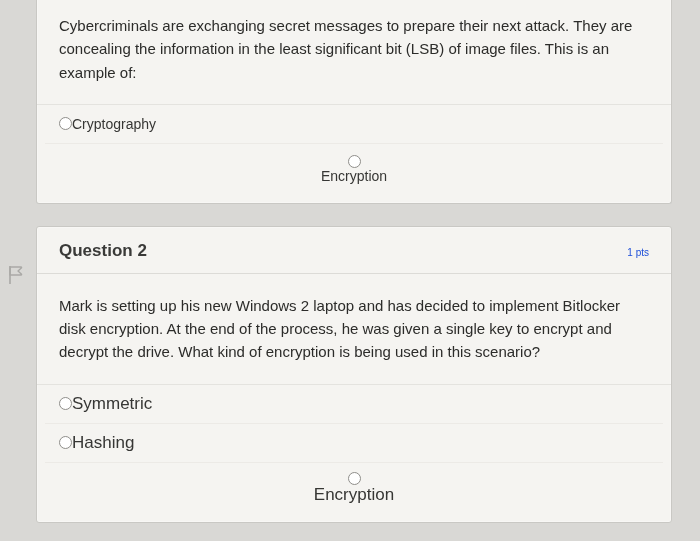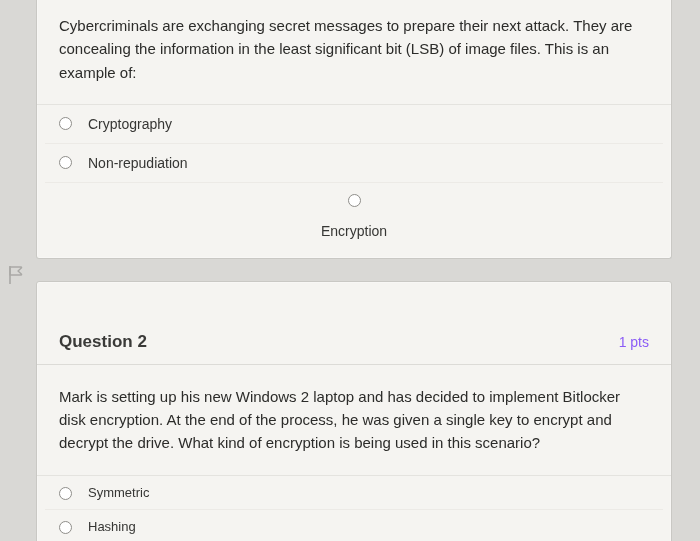--- a/index.html
+++ b/index.html
@@ -27,44 +27,43 @@
     margin-bottom: 22px;
     box-shadow: inset 0 0 0 1px rgba(255,255,255,.3);
   }
   .card.first { margin-top: -6px; border-top: none; border-top-left-radius: 0; border-top-right-radius: 0; }
   .card-header {
     display: flex;
     justify-content: space-between;
     align-items: baseline;
     padding: 14px 22px 12px 22px;
     border-bottom: 1px solid #dcdbd7;
-    margin-top: 36px;
   }
   .card-header .title { font-weight: 700; font-size: 17px; color: #3a3a38; }
-  .card-header .pts   { font-size: 14px; color: #8b5cf6; }
+  .card-header .pts   { font-size: 10px; color: #1d4ed8; }
   .question-text {
     padding: 20px 22px 20px 22px;
     font-size: 15px;
     line-height: 1.55;
     color: #2c2c2a;
   }
   .answers {
     border-top: 1px solid #e4e3df;
     padding: 0 8px 8px 8px;
   }
   .answer {
     display: flex;
     align-items: center;
-    gap: 16px;
+    gap: 0;
     padding: 11px 14px;
     border-bottom: 1px solid #eceae6;
     font-size: 14px;
     color: #363634;
   }
-  .answer.small { font-size: 13px; padding: 9px 14px; align-items: flex-end; }
+  .answer.small { font-size: 17px; padding: 9px 14px; }
   .answer:last-child { border-bottom: none; flex-direction: column; }
   .radio {
     width: 13px; height: 13px;
     border: 1.5px solid #8f8e8a;
     border-radius: 50%;
     flex: 0 0 auto;
     background: #fff;
   }
 </style>
 </head>
@@ -76,24 +75,20 @@
     <path d="M2 2 L13 2 Q14 2 13.3 3 L10 6 L13.3 9 Q14 10 13 10 L2 10 Z" fill="none" stroke="#8a8986" stroke-width="1.4" stroke-linejoin="round"></path>
   </svg>
 </div>
 
 <div class="card first">
   <div class="question-text">Cybercriminals are exchanging secret messages to prepare their next attack. They are concealing the information in the least significant bit (LSB) of image files. This is an example of:</div>
   <div class="answers">
     <label class="answer">
       <span class="radio"></span>
       <span>Cryptography</span>
-    </label>
-    <label class="answer">
-      <span class="radio"></span>
-      <span>Non-repudiation</span>
     </label>
     <label class="answer">
       <span class="radio"></span>
       <span>Encryption</span>
     </label>
   </div>
 </div>
 
 <div class="card">
   <div class="card-header">

